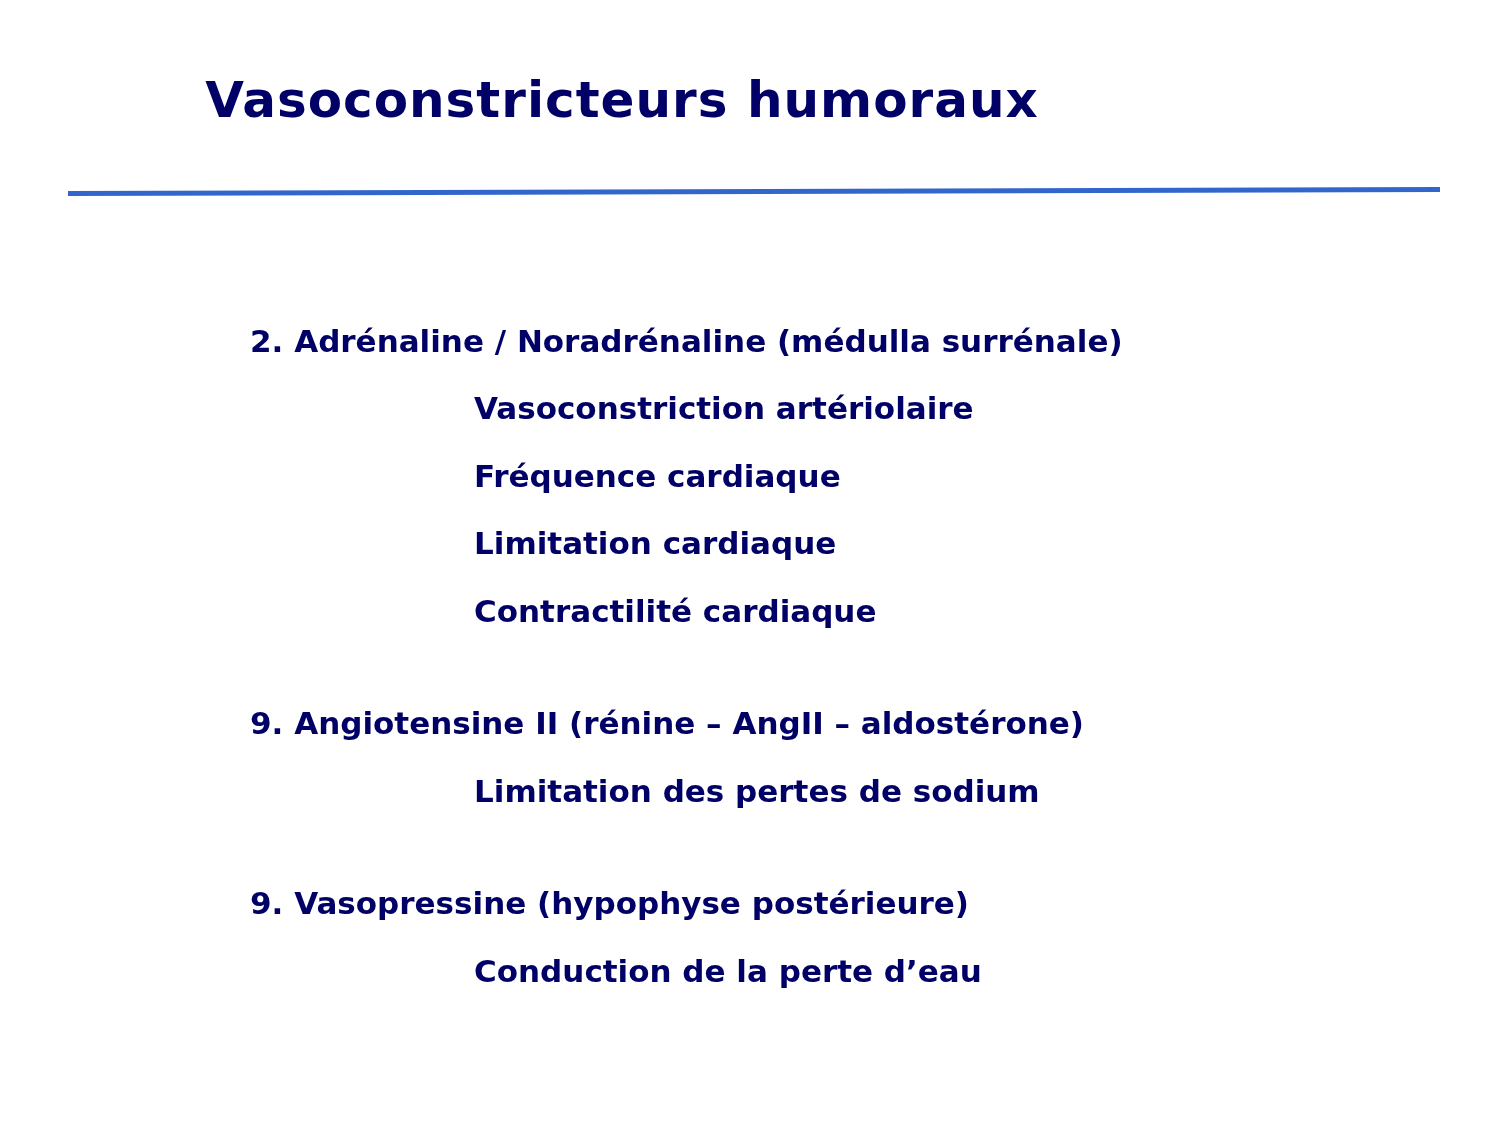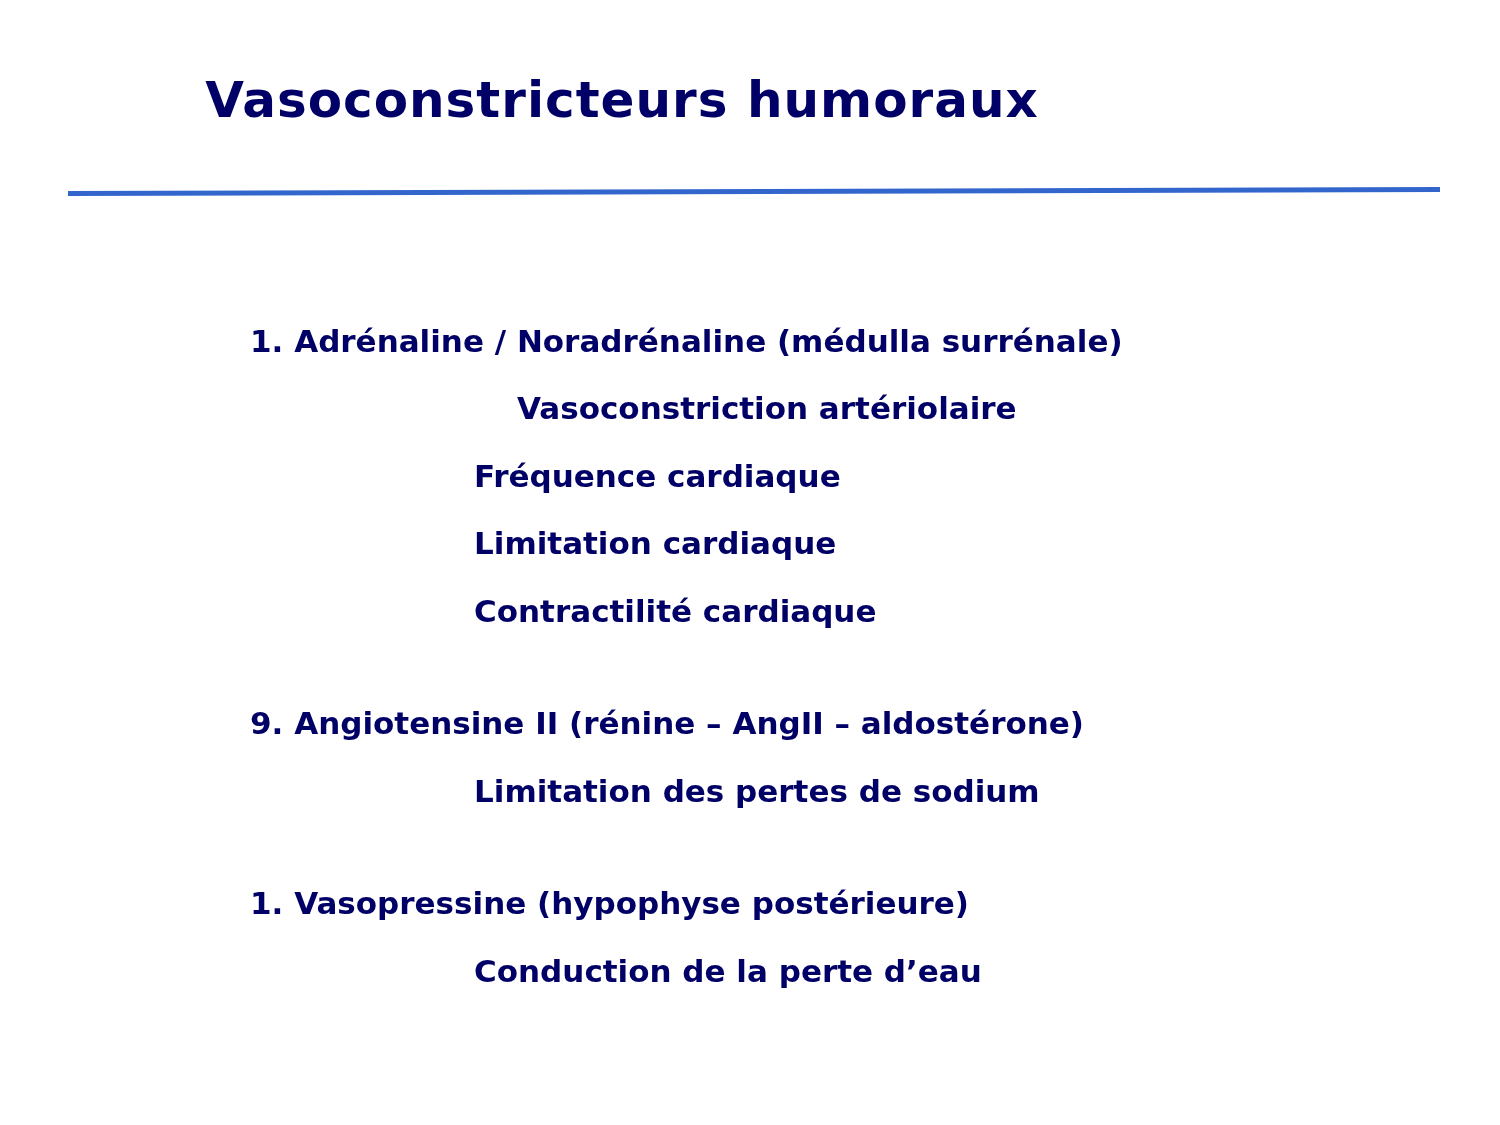--- a/index.html
+++ b/index.html
@@ -56,24 +56,24 @@
     .sub { left: 474px; }
   </style>
 </head>
 <body>
 
 <h1 class="slide-title">Vasoconstricteurs humoraux</h1>
 <div class="title-rule"></div>
 
 <div class="content">
 
-  <div class="line heading" style="top:321px;">1. Adrénaline / Noradrénaline (médulla surrénale)</div>
-  <div class="line sub" style="top:388px;margin-left:43px;">Vasoconstriction artériolaire</div>
+  <div class="line heading" style="top:321px;">2. Adrénaline / Noradrénaline (médulla surrénale)</div>
+  <div class="line sub" style="top:388px;">Vasoconstriction artériolaire</div>
   <div class="line sub" style="top:456px;">Fréquence cardiaque</div>
   <div class="line sub" style="top:523px;">Limitation cardiaque</div>
   <div class="line sub" style="top:591px;">Contractilité cardiaque</div>
 
   <div class="line heading" style="top:703px;">9. Angiotensine II (rénine – AngII – aldostérone)</div>
   <div class="line sub" style="top:771px;">Limitation des pertes de sodium</div>
 
-  <div class="line heading" style="top:883px;">1. Vasopressine (hypophyse postérieure)</div>
+  <div class="line heading" style="top:883px;">9. Vasopressine (hypophyse postérieure)</div>
   <div class="line sub" style="top:951px;">Conduction de la perte d’eau</div>
 </div>
 
 </body></html>

